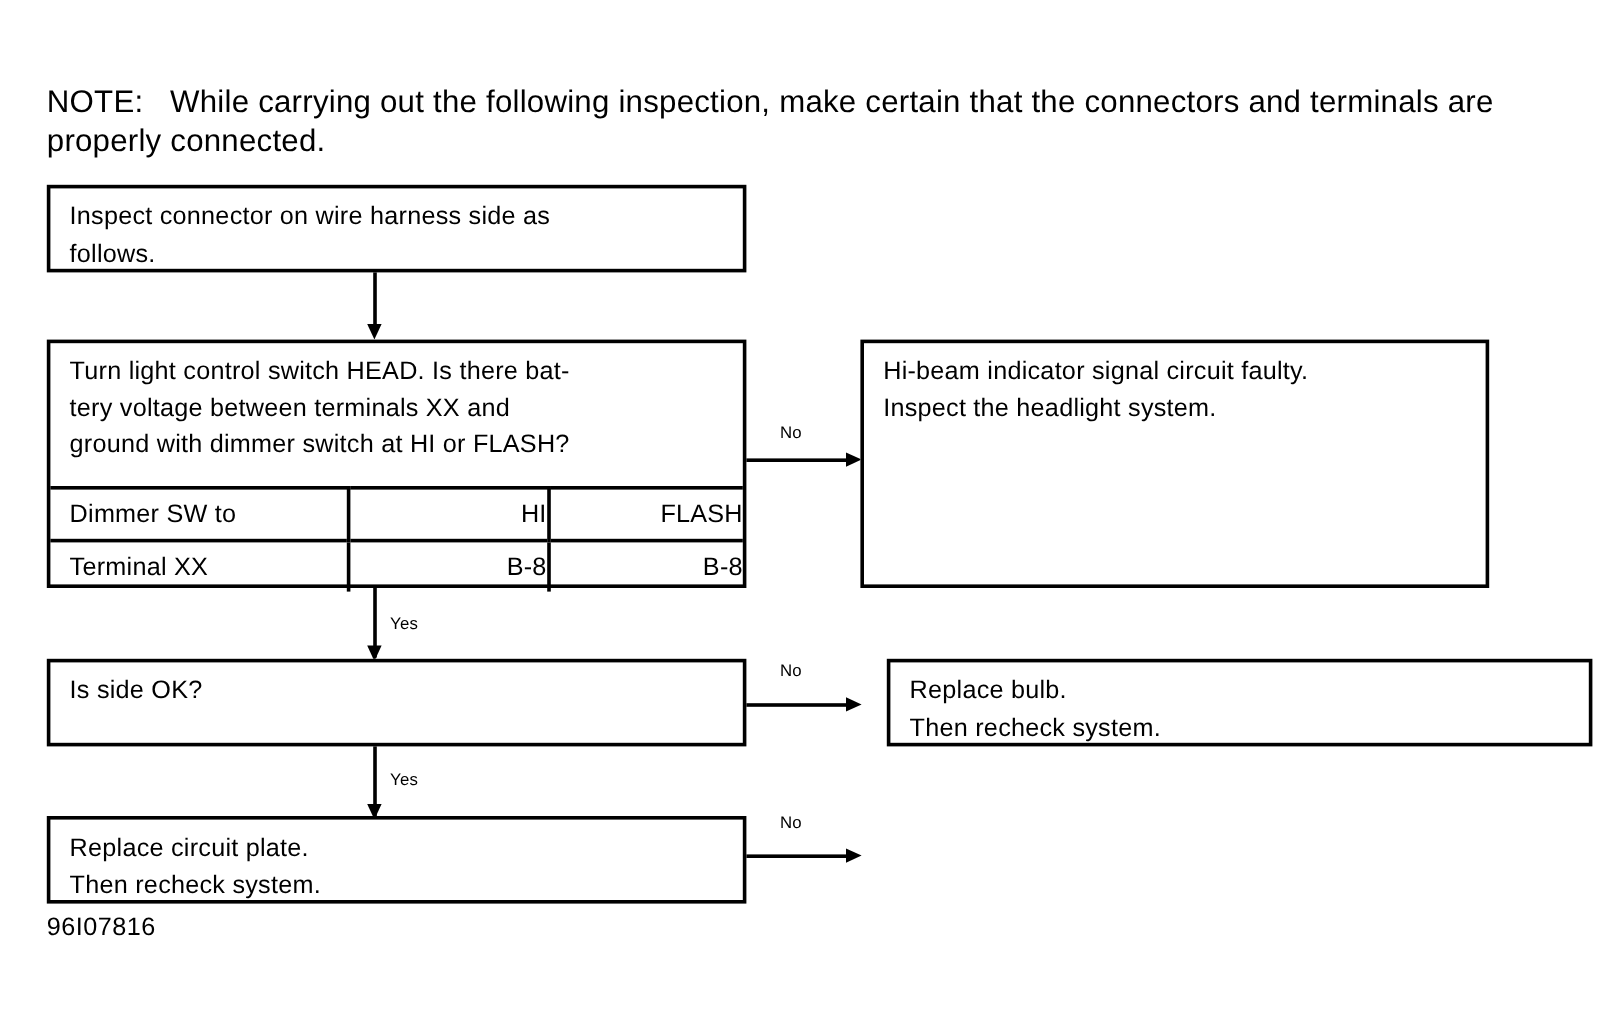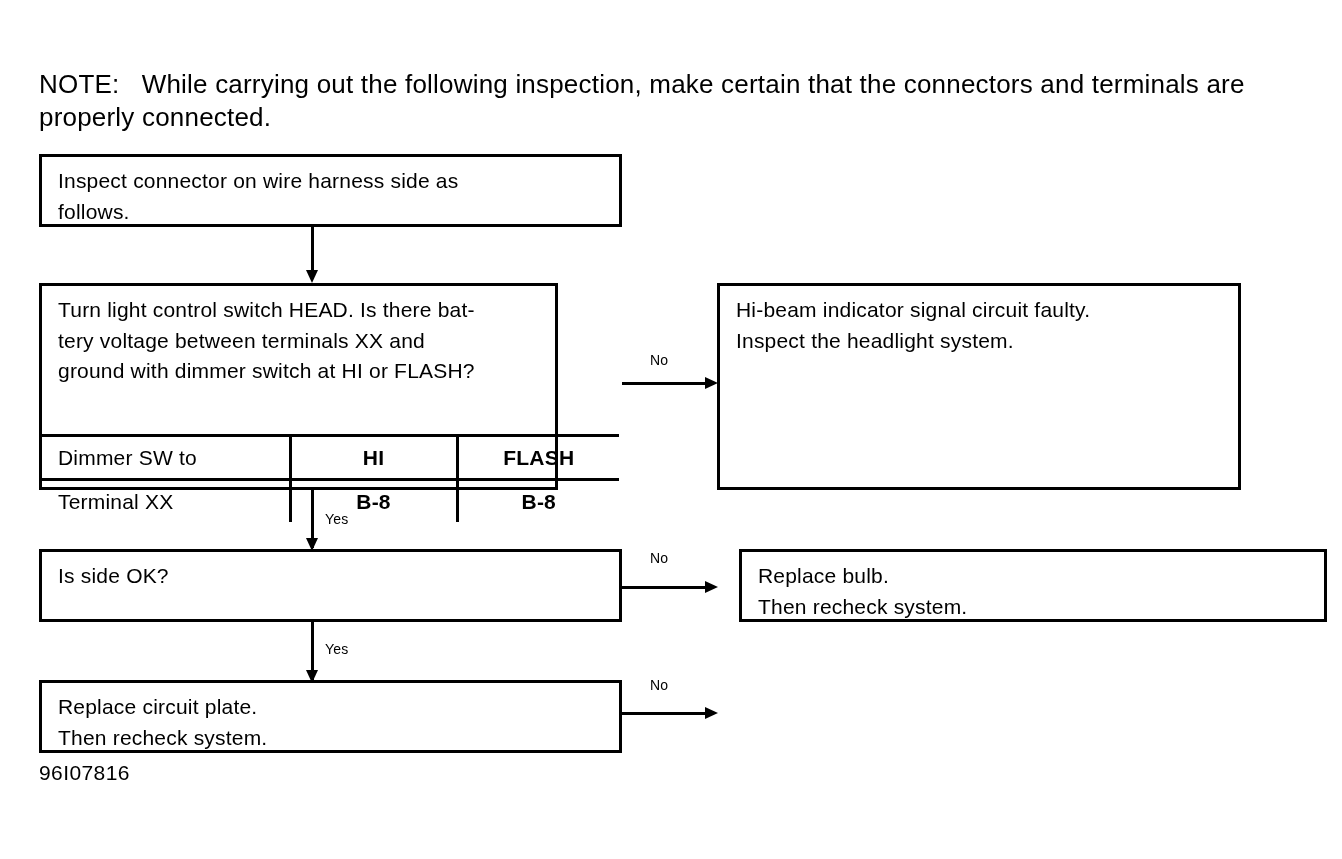--- a/index.html
+++ b/index.html
@@ -48,33 +48,32 @@
   }
 
   
   .tbl {
     position: absolute;
     left: 0;
     right: 0;
     border-collapse: collapse;
     table-layout: fixed;
     width: 100%;
-    margin-top: 29px;
   }
   .tbl td {
     border-top: 3px solid #000000;
     border-right: 3px solid #000000;
     height: 41px;
     font-size: 21px;
     letter-spacing: 0.2px;
     padding: 0;
   }
   .tbl td:last-child { border-right: none; }
   .tbl td.lbl { text-align: left; padding-left: 16px; }
-  .tbl td.val { text-align: center; font-weight: bold; }
+  .tbl td.val { text-align: right; }
 
   
   .vline {
     position: absolute;
     width: 3px;
     background: #000000;
   }
   .hline {
     position: absolute;
     height: 3px;
@@ -123,21 +122,21 @@
   <div id="note">NOTE:   While carrying out the following inspection, make certain that the connectors and terminals are properly connected.</div>
 
   <div class="box" style="left:39px; top:154px; width:583px; height:73px;">
     <div class="box-text">Inspect connector on wire harness side as
 follows.</div>
   </div>
 
   <div class="vline" style="left:311px; top:227px; height:45px;"></div>
   <div class="arrow-down" style="left:306px; top:270px;"></div>
 
-  <div class="box" style="left:39px; top:283px; width:519px; height:207px;">
+  <div class="box" style="left:39px; top:283px; width:583px; height:207px;">
     <div class="box-text">Turn light control switch HEAD. Is there bat-
 tery voltage between terminals XX and
 ground with dimmer switch at HI or FLASH?</div>
 
     <table class="tbl" style="top:119px;">
       <colgroup>
         <col style="width:248px">
         <col style="width:167px">
         <col style="width:162px">
       </colgroup>

